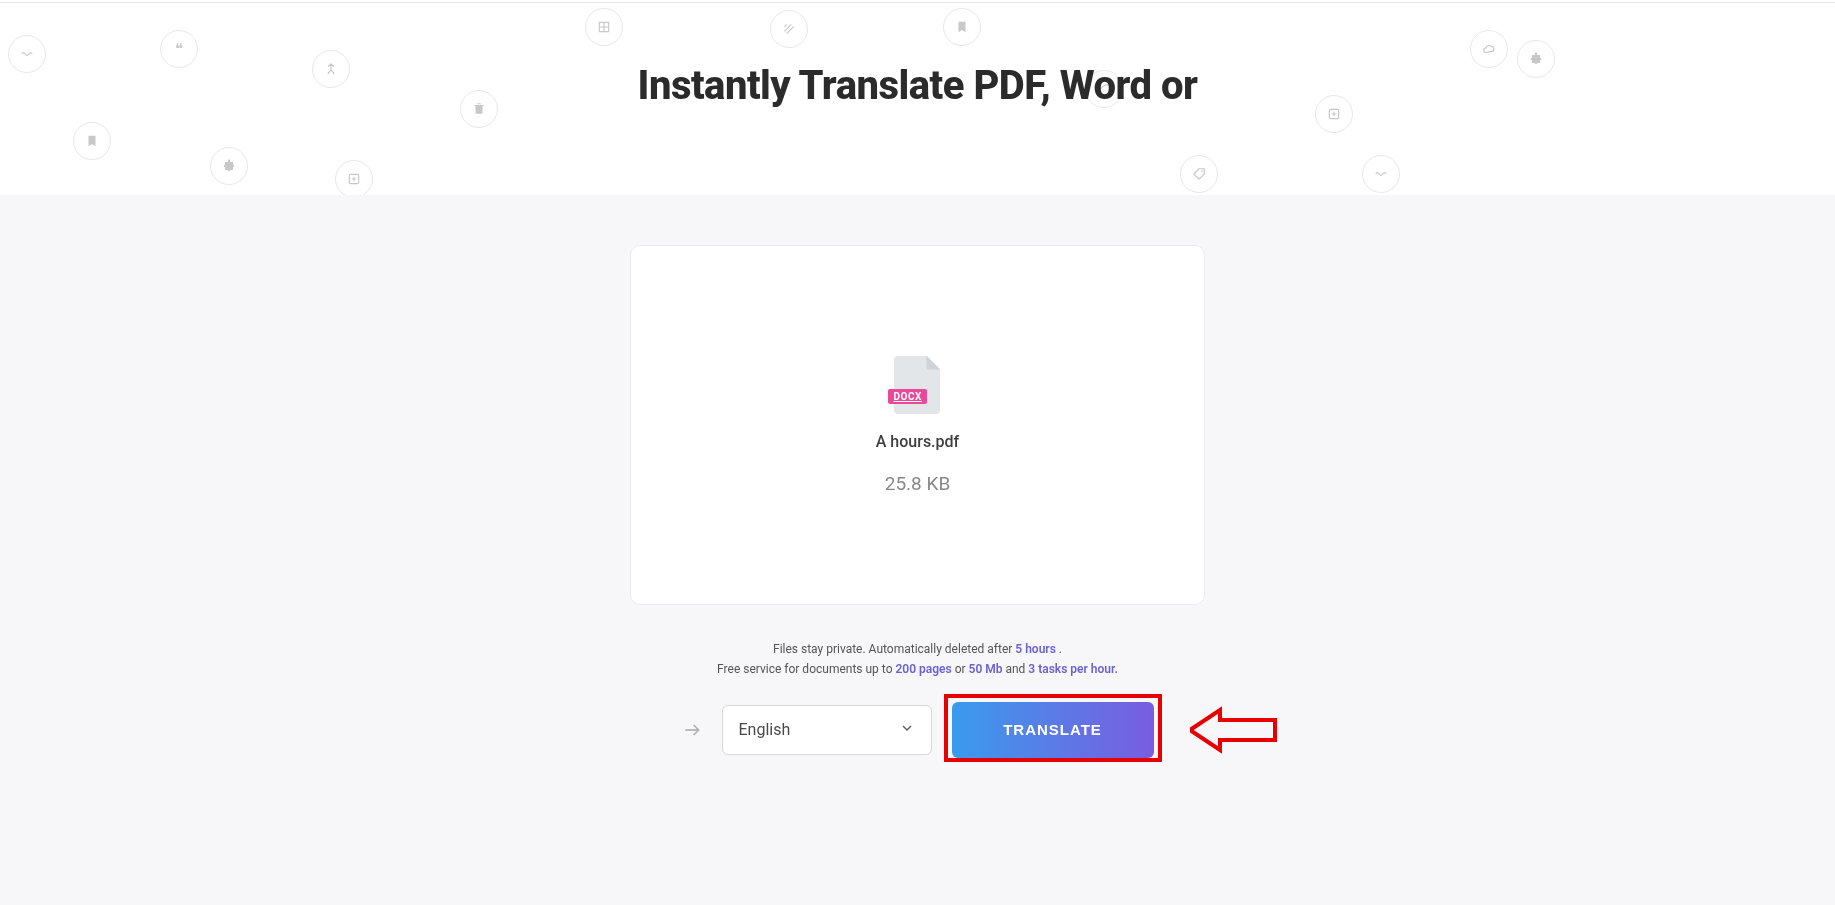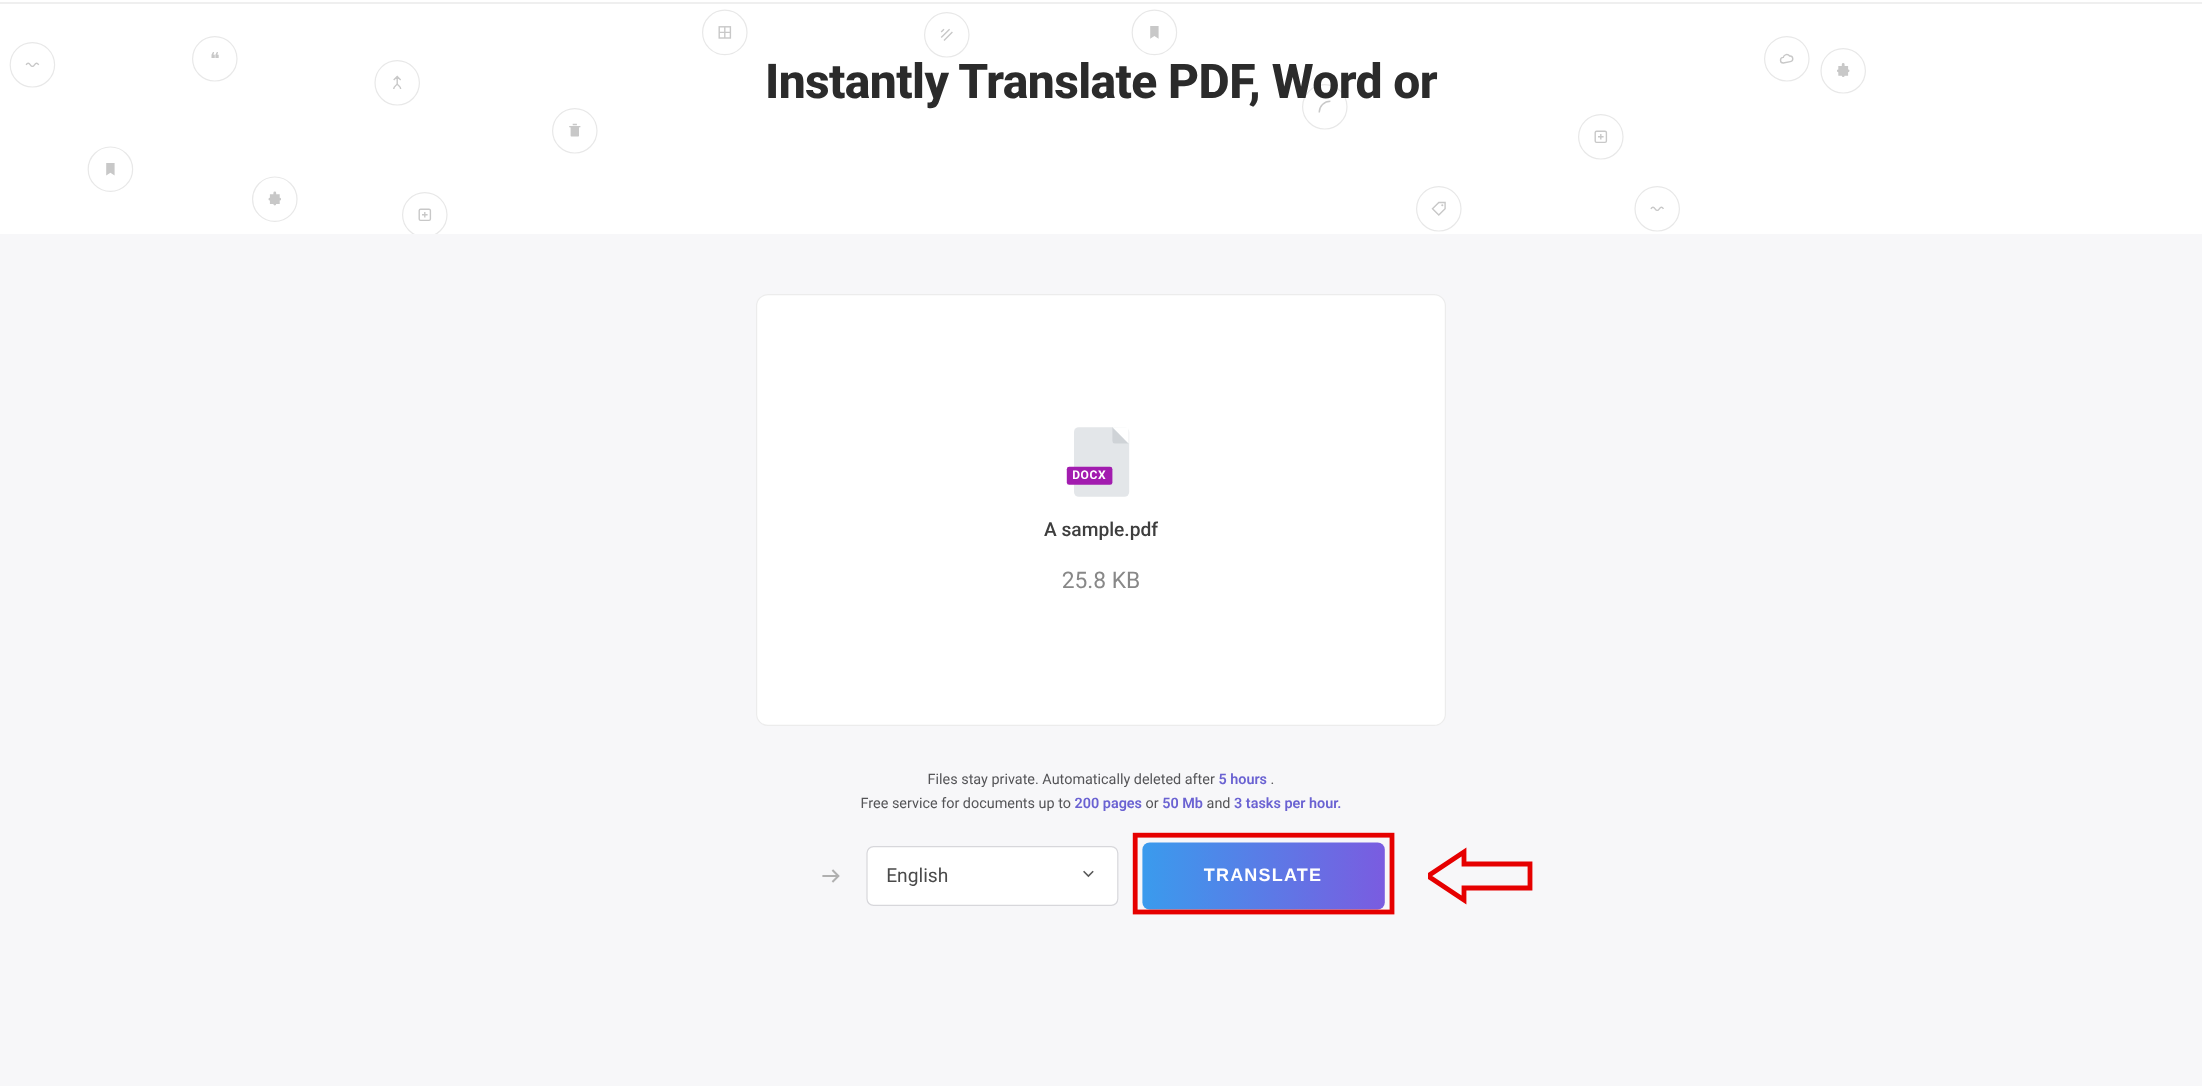--- a/index.html
+++ b/index.html
@@ -35,21 +35,21 @@
     justify-content: center;
     background: #ffffff;
     color: #c8c8c8;
     font-size: 15px;
   }
   .bg-icons .ic svg { width: 14px; height: 14px; fill: #c8c8c8; }
 
   .hero {
     position: relative;
     text-align: center;
-    padding-top: 45px;
+    padding-top: 62px;
     padding-bottom: 25px;
     z-index: 2;
   }
   .hero h1 {
     font-size: 40px;
     font-weight: 800;
     color: #2b2b2b;
     letter-spacing: -0.5px;
   }
   .hero h2 {
@@ -108,27 +108,28 @@
     position: absolute;
     top: 0; right: 0;
     width: 14px; height: 14px;
     background: #ffffff;
     clip-path: polygon(0 0, 100% 0, 100% 100%);
   }
   .file-badge {
     position: absolute;
     left: -6px;
     bottom: 10px;
-    background: #a21caf;
+    background: #ec4899;
     color: #ffffff;
     font-size: 10px;
     font-weight: 700;
     padding: 2px 5px;
     border-radius: 2px;
     letter-spacing: 0.5px;
+    text-decoration: underline;
   }
   .file-name {
     font-size: 16px;
     color: #3e3e3e;
     font-weight: 500;
   }
   .file-size {
     font-size: 19px;
     color: #888888;
     margin-top: 21px;
@@ -306,21 +307,21 @@
   <h1>Instantly Translate PDF, Word or</h1>
 </div>
 
 <div class="lower">
 
   <div class="drop-card">
     <div class="file-icon-wrap">
       <div class="file-icon">
         <span class="file-badge">DOCX</span>
       </div>
-      <div class="file-name">A sample.pdf</div>
+      <div class="file-name">A hours.pdf</div>
       <div class="file-size">25.8 KB</div>
     </div>
   </div>
 
   <div class="info-text">
     <div>
       <span>Files stay private. Automatically deleted after </span><span class="hl">5 hours</span><span> .</span>
     </div>
     <div>
       <span>Free service for documents up to </span><span class="hl">200 pages</span><span> or </span><span class="hl">50 Mb</span><span> and </span><span class="hl">3 tasks per hour.</span>

